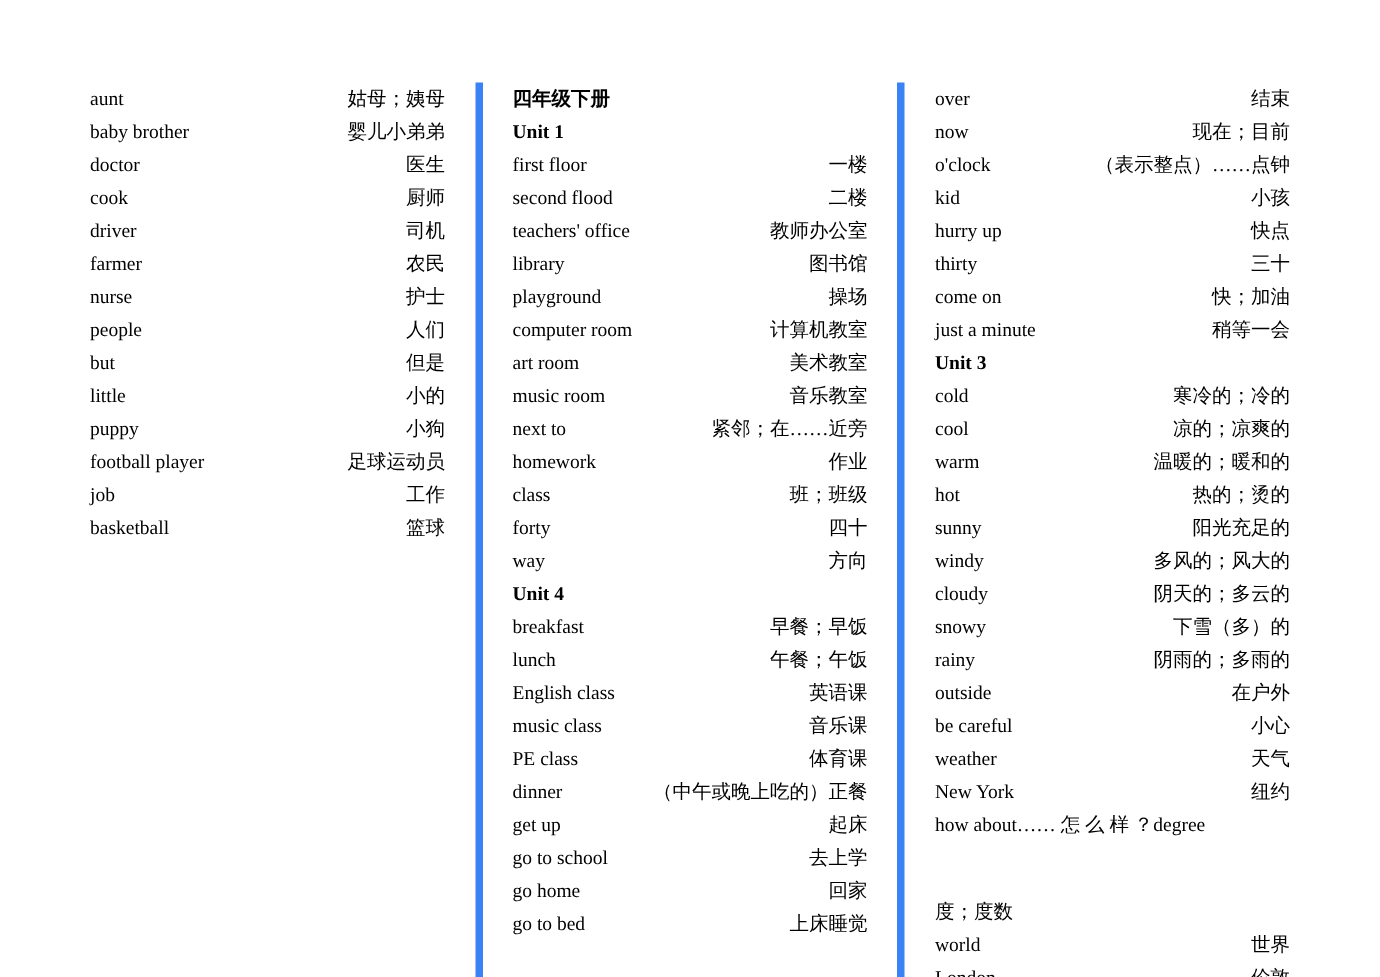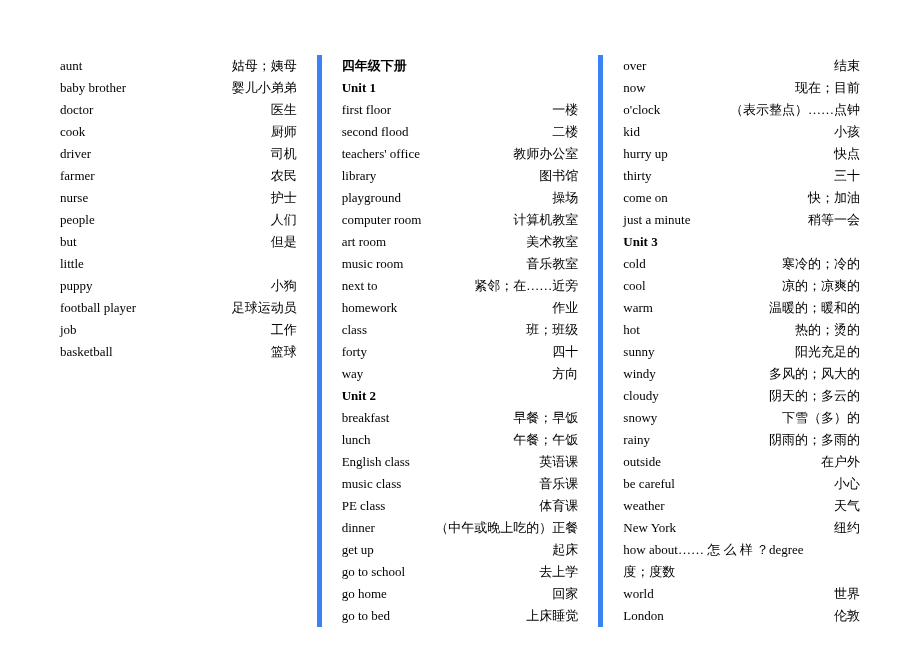--- a/index.html
+++ b/index.html
@@ -43,20 +43,21 @@
   .wide-term .term { min-width: 110px; }
   .special {
     display: flex;
     line-height: 22px;
   }
   .special .a { }
   .special .b { }
   .special .c { }
   .line2 {
     line-height: 22px;
+    margin-top: 36px;
   }
 </style>
 </head>
 <body>
 
 <div class="page">
 
   <div class="col">
     <div class="entry">
         <span class="term">aunt</span>
@@ -89,20 +90,21 @@
     <div class="entry">
         <span class="term">people</span>
         <span class="def">人们</span>
       </div>
     <div class="entry">
         <span class="term">but</span>
         <span class="def">但是</span>
       </div>
     <div class="entry">
         <span class="term">little</span>
+        <span class="def">小的</span>
       </div>
     <div class="entry">
         <span class="term">puppy</span>
         <span class="def">小狗</span>
       </div>
     <div class="entry wide-term">
         <span class="term">football player</span>
         <span class="def">足球运动员</span>
       </div>
     <div class="entry">
@@ -163,21 +165,21 @@
         <span class="def">班；班级</span>
       </div>
     <div class="entry">
         <span class="term">forty</span>
         <span class="def">四十</span>
       </div>
     <div class="entry">
         <span class="term">way</span>
         <span class="def">方向</span>
       </div>
-    <div class="heading">Unit 2</div>
+    <div class="heading">Unit 4</div>
     <div class="entry">
         <span class="term">breakfast</span>
         <span class="def">早餐；早饭</span>
       </div>
     <div class="entry">
         <span class="term">lunch</span>
         <span class="def">午餐；午饭</span>
       </div>
     <div class="entry">
         <span class="term">English class</span>

